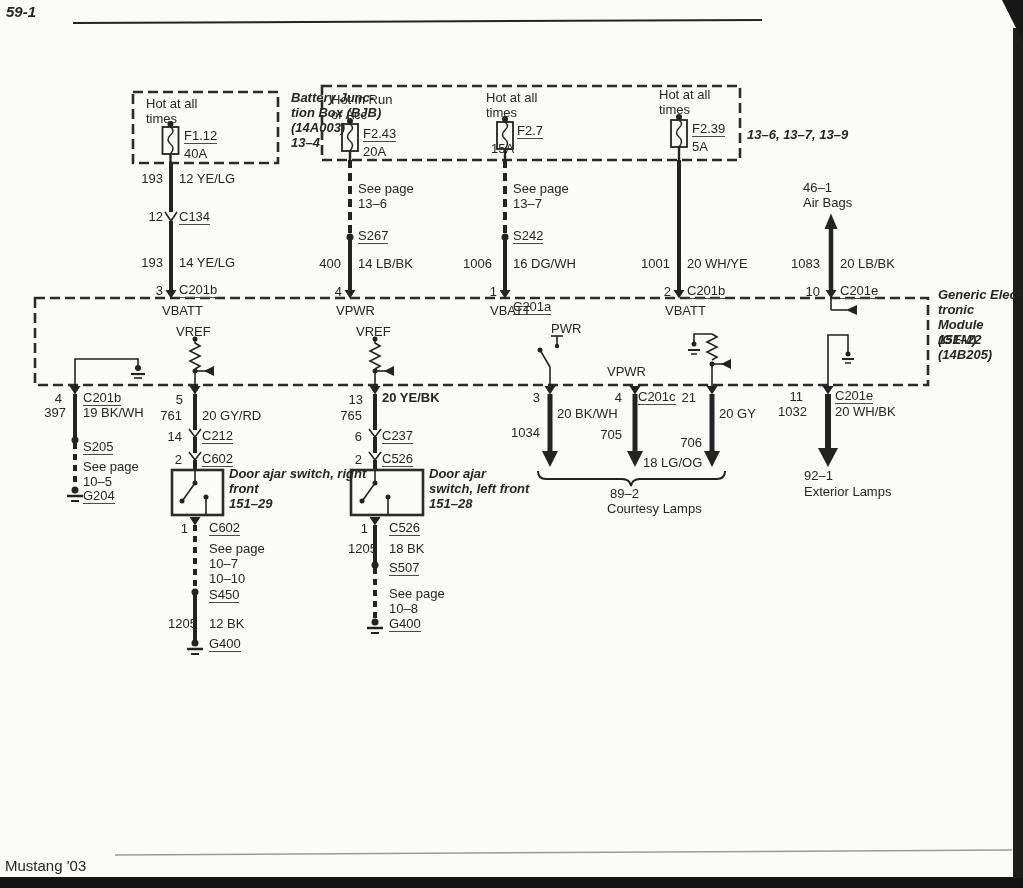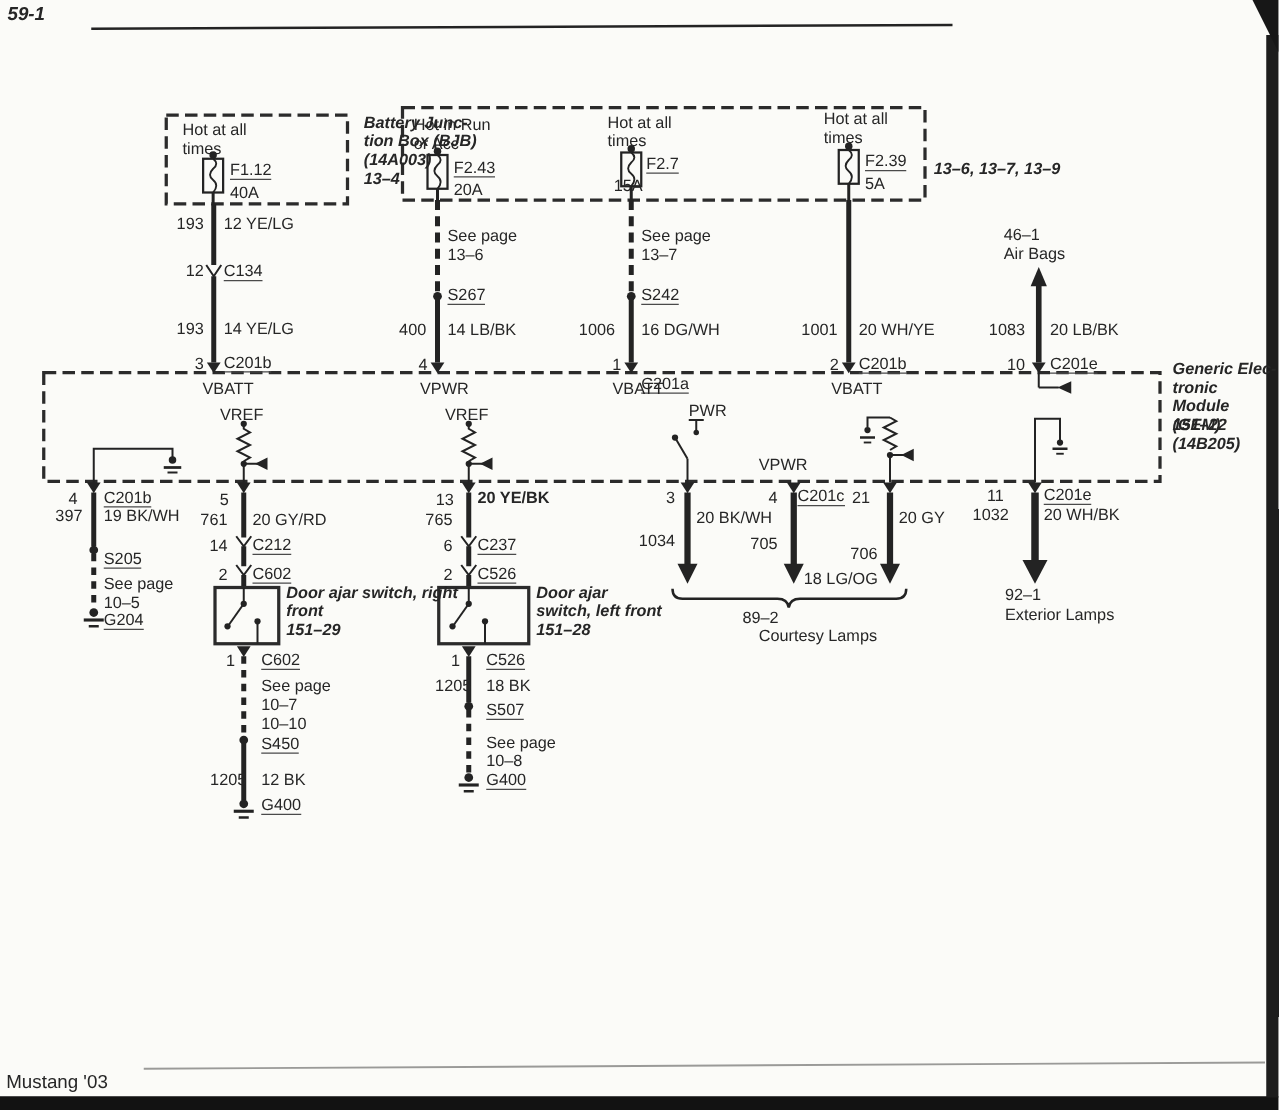--- a/index.html
+++ b/index.html
@@ -351,21 +351,21 @@
 <div class="lbl ra" style="left:515px;top:390px;width:25px;">3</div>
 <div class="lbl ra" style="left:498px;top:406px;width:42px;margin-top:19px;">1034</div>
 <div class="lbl" style="left:557px;top:406px;">20 BK/WH</div>
 <div class="lbl ra" style="left:600px;top:390px;width:22px;">4</div>
 <div class="lbl u" style="left:638px;top:389px;">C201c</div>
 <div class="lbl ra" style="left:580px;top:427px;width:42px;">705</div>
 <div class="lbl" style="left:643px;top:427px;margin-top:28px;">18 LG/OG</div>
 <div class="lbl ra" style="left:668px;top:390px;width:28px;">21</div>
 <div class="lbl ra" style="left:660px;top:406px;width:42px;margin-top:29px;">706</div>
 <div class="lbl" style="left:719px;top:406px;">20 GY</div>
-<div class="lbl" style="left:594px;top:486px;">89–2</div>
+<div class="lbl" style="left:610px;top:486px;">89–2</div>
 <div class="lbl" style="left:607px;top:501px;">Courtesy Lamps</div>
 
 <div class="lbl ra" style="left:775px;top:389px;width:28px;">11</div>
 <div class="lbl u" style="left:835px;top:388px;">C201e</div>
 <div class="lbl ra" style="left:765px;top:404px;width:42px;">1032</div>
 <div class="lbl" style="left:835px;top:404px;">20 WH/BK</div>
 <div class="lbl" style="left:804px;top:468px;">92–1</div>
 <div class="lbl" style="left:804px;top:484px;text-align:right;">Exterior Lamps</div>
 
 <div class="lbl pg" style="left:5px;top:858px;">Mustang '03</div>

